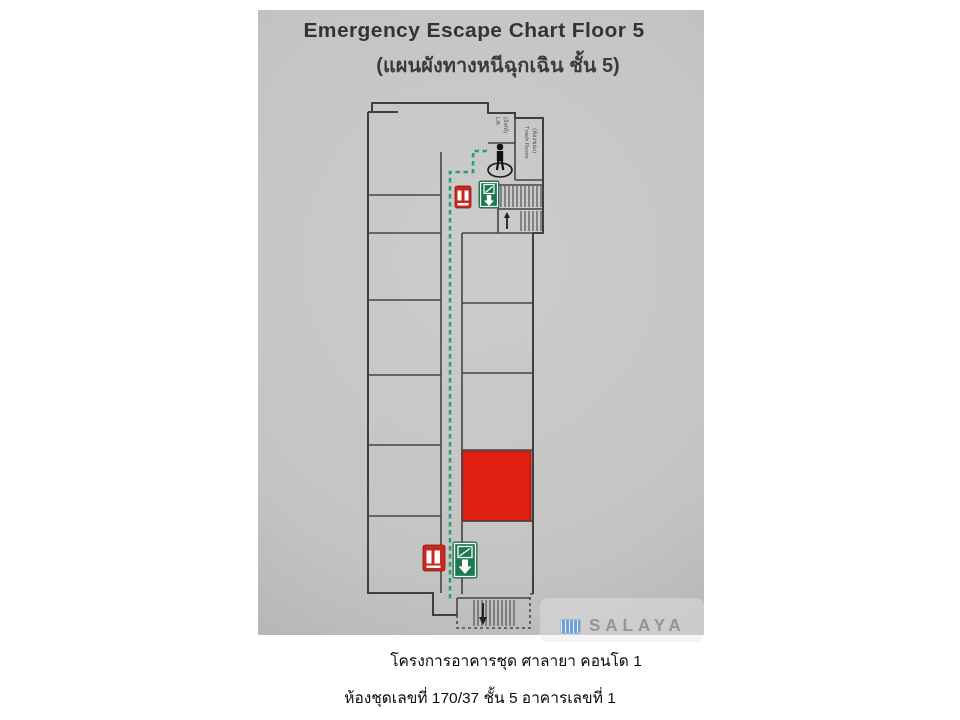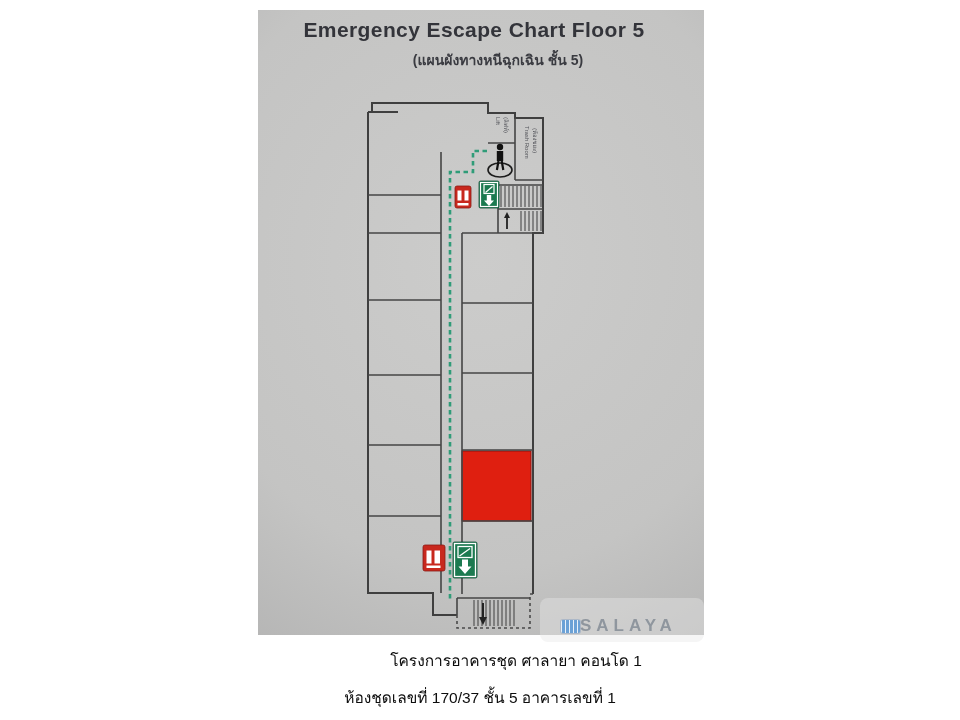--- a/index.html
+++ b/index.html
@@ -2,24 +2,24 @@
 <html><head>
 <meta charset="utf-8">
 <style>
   html,body{margin:0;padding:0;background:#ffffff;}
   #page{position:relative;width:784px;height:720px;background:#ffffff;overflow:hidden;
         font-family:"Liberation Sans", sans-serif;border-radius:19px;}
   #photo{position:absolute;left:258px;top:10px;width:446px;height:625px;
          background:radial-gradient(120% 90% at 50% 40%, #cccccb 0%, #c4c4c3 55%, #aaaaaa 100%);}
   .title-block{position:absolute;left:0;top:8px;width:100%;text-align:center;padding-right:14px;box-sizing:border-box;}
   .chart-title{font-size:21px;font-weight:bold;color:#33343a;letter-spacing:.4px;}
-  .chart-subtitle{font-size:14px;font-weight:bold;color:#3a3b41;margin-top:7px;padding-left:48px;}
+  .chart-subtitle{font-size:20px;font-weight:bold;color:#3a3b41;margin-top:7px;padding-left:48px;}
   #plan-svg{position:absolute;left:0;top:0;}
   .glare{position:absolute;left:282px;top:588px;width:164px;height:44px;background:rgba(232,232,232,.42);border-radius:8px;}
-  .logo{position:absolute;left:303px;top:606px;display:flex;align-items:center;}
+  .logo{position:absolute;left:303px;top:606px;display:flex;align-items:center;gap:9px;}
   .logo-icon{width:19px;height:13px;border-radius:2px;background:
      repeating-linear-gradient(90deg, rgba(255,255,255,.85) 0 1px, transparent 1px 4px),#6ba1d6;
      box-shadow:0 0 0 1px rgba(120,150,190,.4);}
   .logo-text{font-size:17px;letter-spacing:5px;color:#8f969e;font-weight:bold;}
   .caption{position:absolute;left:0;width:960px;text-align:center;color:#0d0d0d;font-size:15.5px;}
   .caption-1{top:648px;padding-left:36px;}
   .caption-2{top:685px;}
 </style>
 </head>
 <body>

